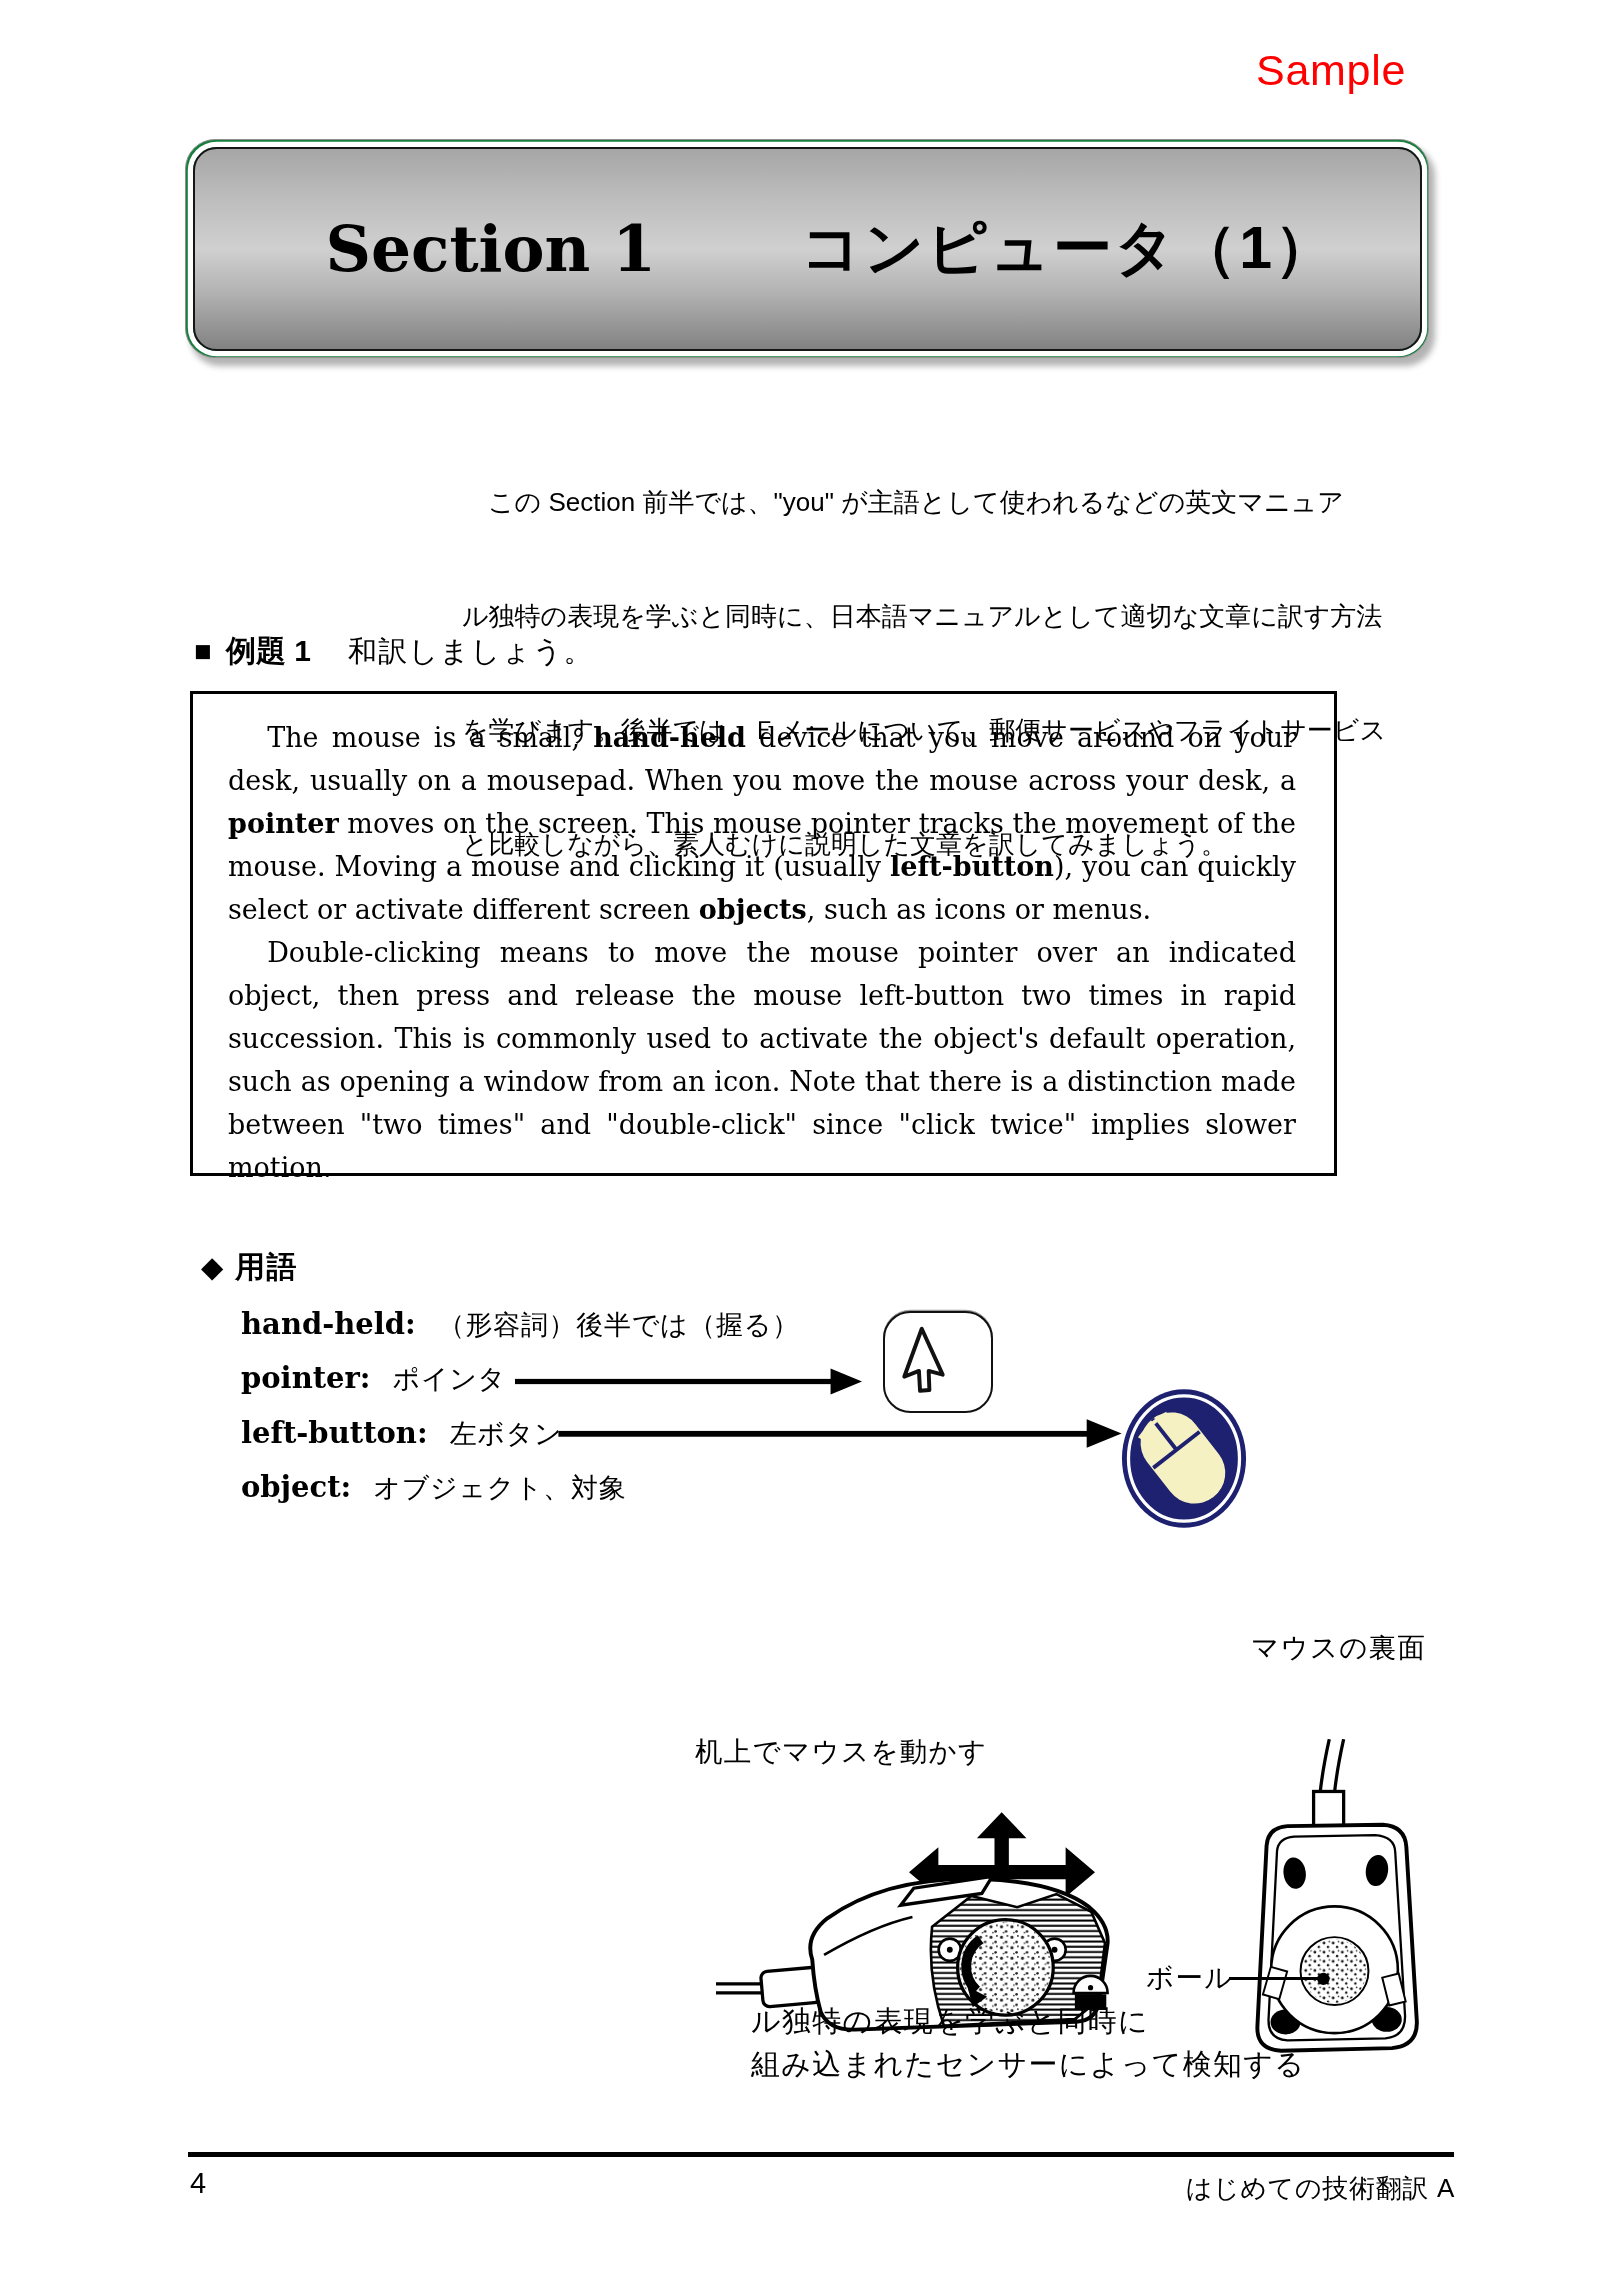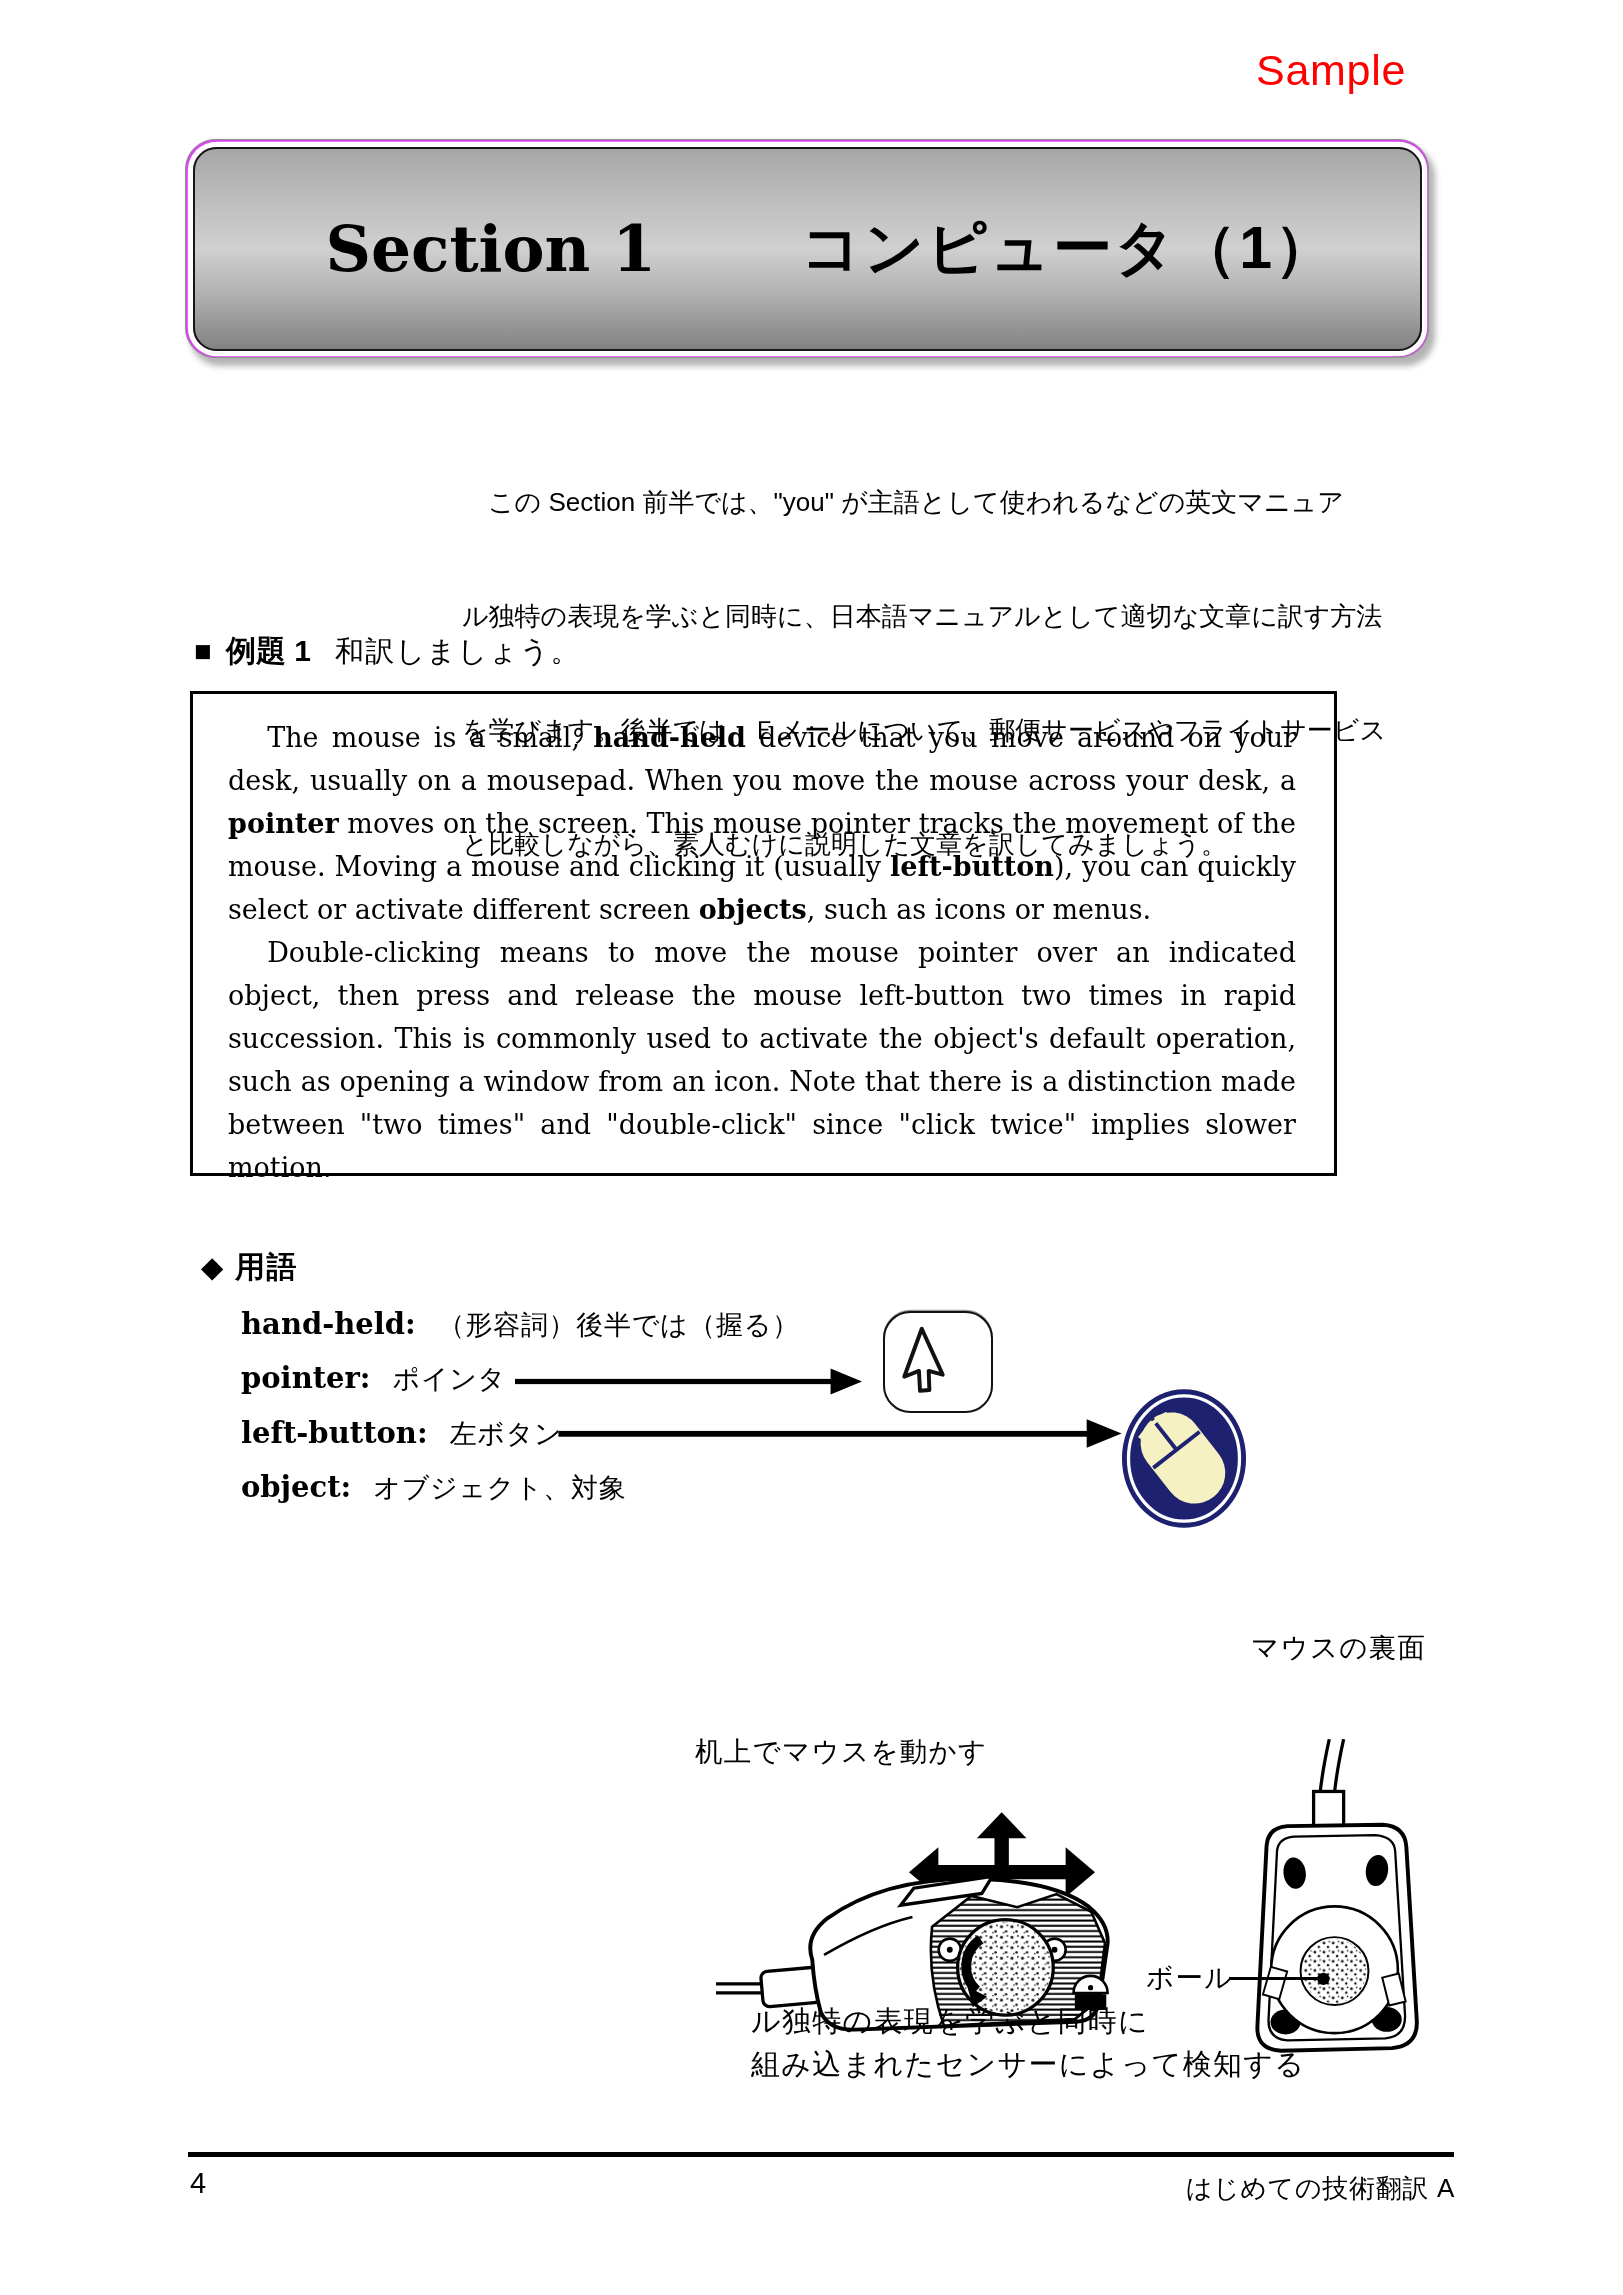--- a/index.html
+++ b/index.html
@@ -2,35 +2,35 @@
 <html style="font-size:10.5px"><head>
 <meta charset="utf-8">
 <style>
   html,body{margin:0;padding:0;background:#888;}
   #page{position:relative;width:1623px;height:2295px;background:#ffffff;overflow:hidden;
         font-family:"Liberation Sans",sans-serif;color:#000;}
   .abs{position:absolute;}
   
   #watermark{left:1256px;top:46px;font-size:43px;color:#ff0000;letter-spacing:0.7px;text-align:right;}
   
-  #banner{left:185px;top:139px;width:1242px;height:217px;background:#d946ef;
+  #banner{left:185px;top:139px;width:1242px;height:217px;background:#15803d;
           border:1.3px solid #8f8f8f;border-radius:30px;box-shadow:5.2px 7.9px 6.5px rgba(0,0,0,0.30);}
   #banner-inner{position:absolute;left:6.5px;top:6.5px;right:6.5px;bottom:6.5px;
           border:2.6px solid #161616;border-radius:23.6px;box-shadow:0 0 0 5.2px #ffffff;
           background:linear-gradient(180deg,#a6a6a6 0%,#bdbdbd 25%,#d0d0d0 50%,#b2b2b2 72%,#828282 100%);
           display:flex;align-items:center;padding-left:131px;gap:145px;box-sizing:border-box;}
   #banner-title-en{font-family:"DejaVu Serif","Liberation Serif",serif;font-weight:bold;font-size:63px;}
   #banner-title-ja{font-weight:bold;font-size:59px;letter-spacing:2.6px;}
   
   #intro{left:462px;top:407px;font-size:26px;line-height:38px;white-space:pre;}
   
   #exercise{left:194px;top:631px;display:flex;align-items:baseline;}
   #exercise .sq{font-size:29px;line-height:34px;}
   #exercise .lbl{font-weight:bold;font-size:30px;margin-left:14.4px;}
-  #exercise .inst{font-family:"Liberation Serif",serif;font-size:29px;margin-left:24px;letter-spacing:1.3px;}
+  #exercise .inst{font-family:"Liberation Serif",serif;font-size:29px;margin-left:37px;letter-spacing:1.3px;}
   
   #passage-box{left:190px;top:691px;width:1147px;height:485px;border:3.3px solid #000;box-sizing:border-box;
           padding:22px 38px 0 35px;}
   #passage-box p{margin:0;font-family:"DejaVu Serif","Liberation Serif",serif;font-size:27px;
           line-height:43px;text-align:justify;text-indent:1.45em;}
   
   #vocab-heading{left:201px;top:1247px;display:flex;align-items:baseline;}
   #vocab-heading .dia{font-size:29px;}
   #vocab-heading .txt{font-weight:bold;font-size:30px;margin-left:11.8px;letter-spacing:1.3px;}
   .vocab-row{left:241px;display:flex;align-items:baseline;}

